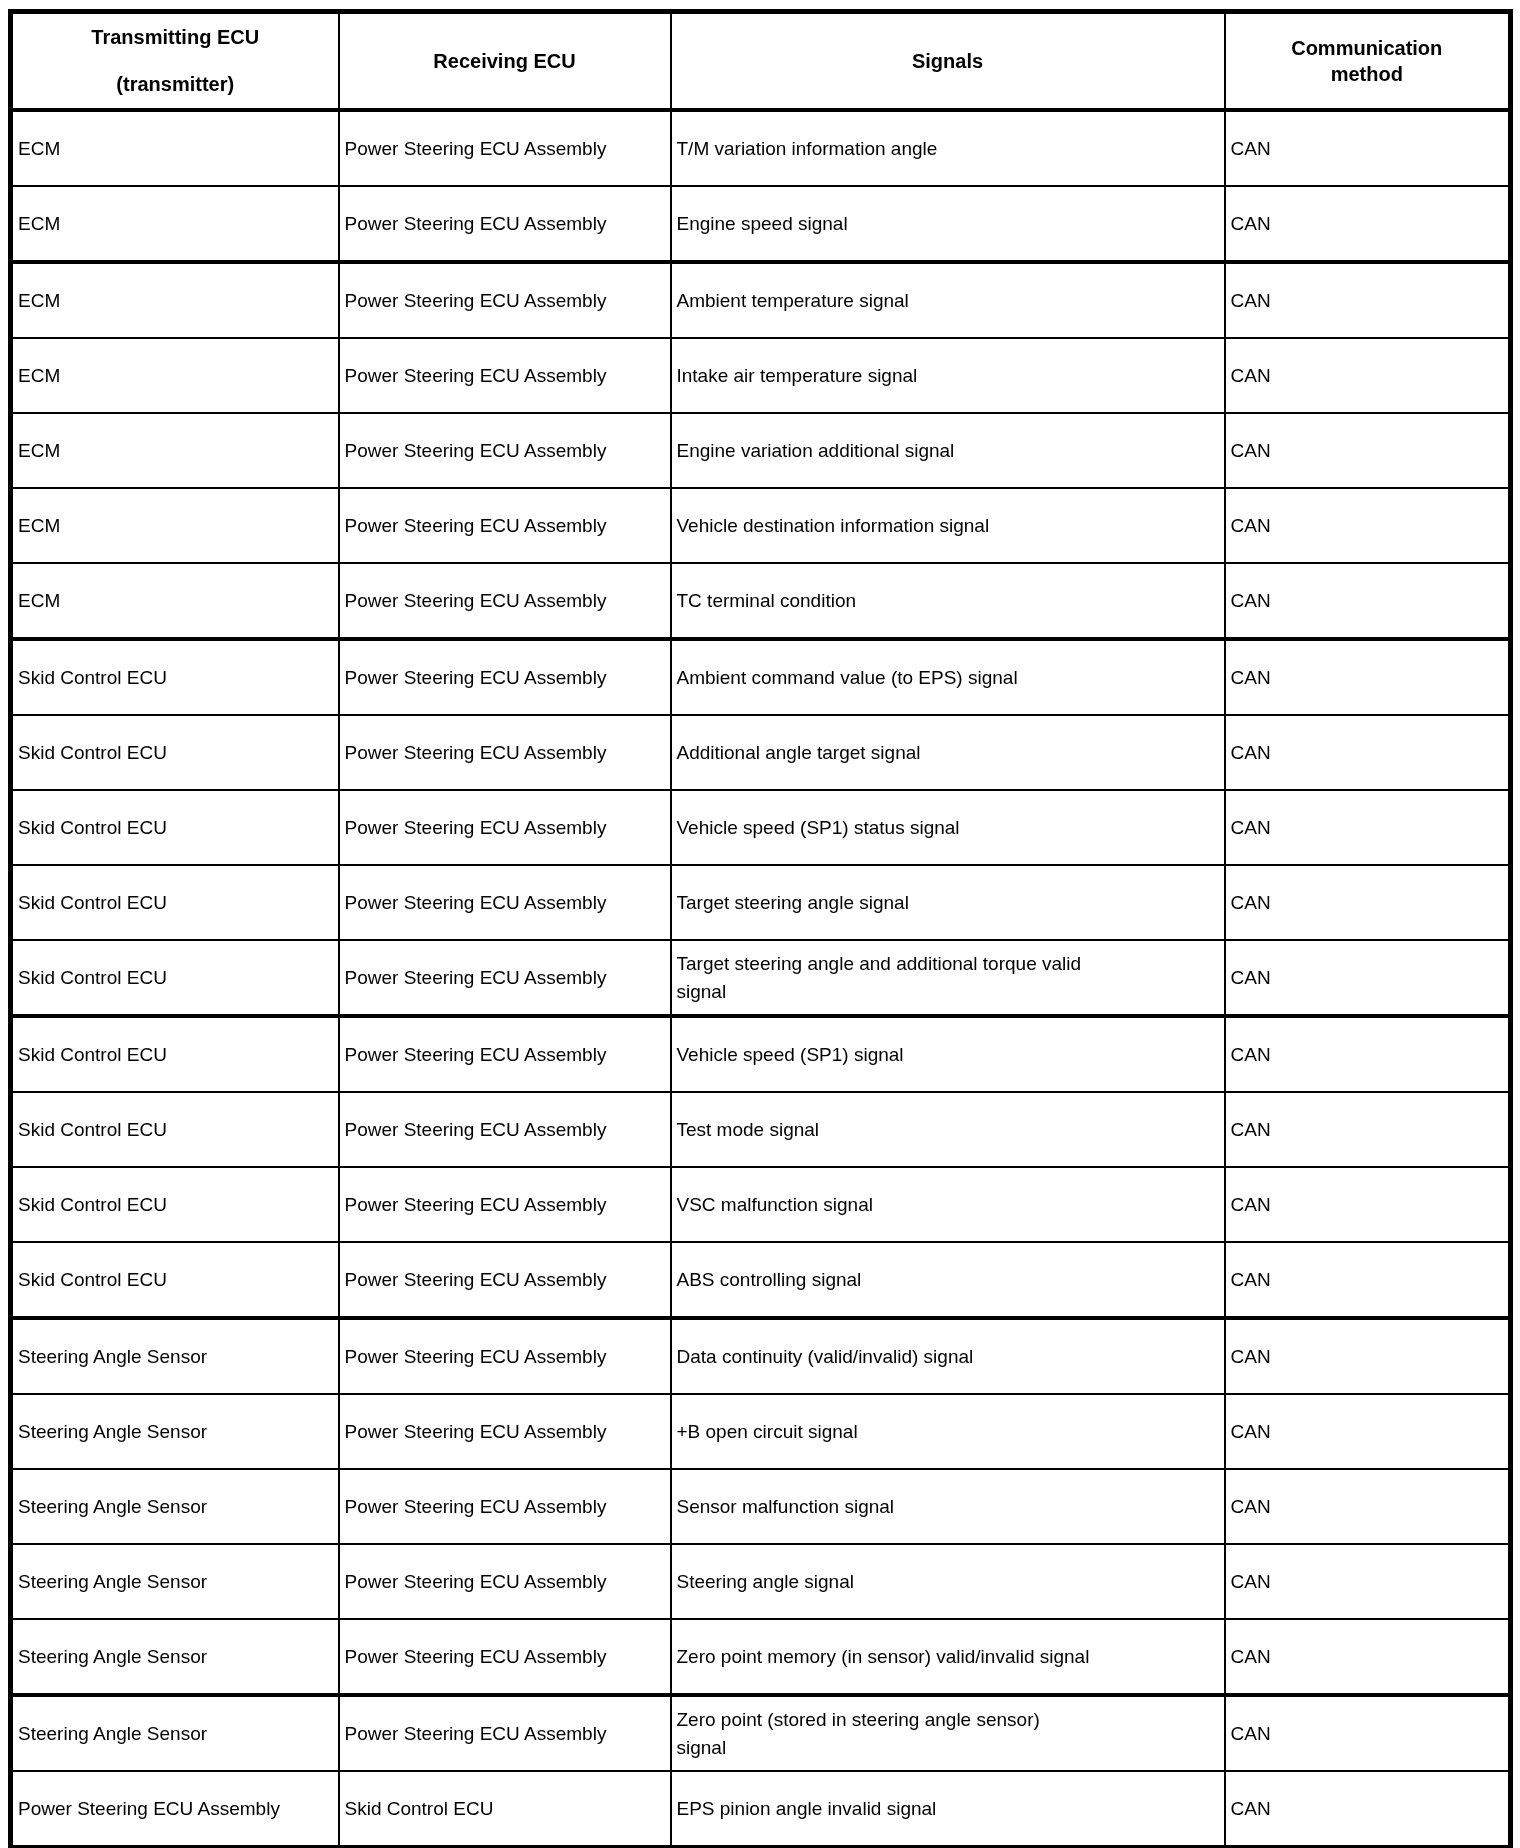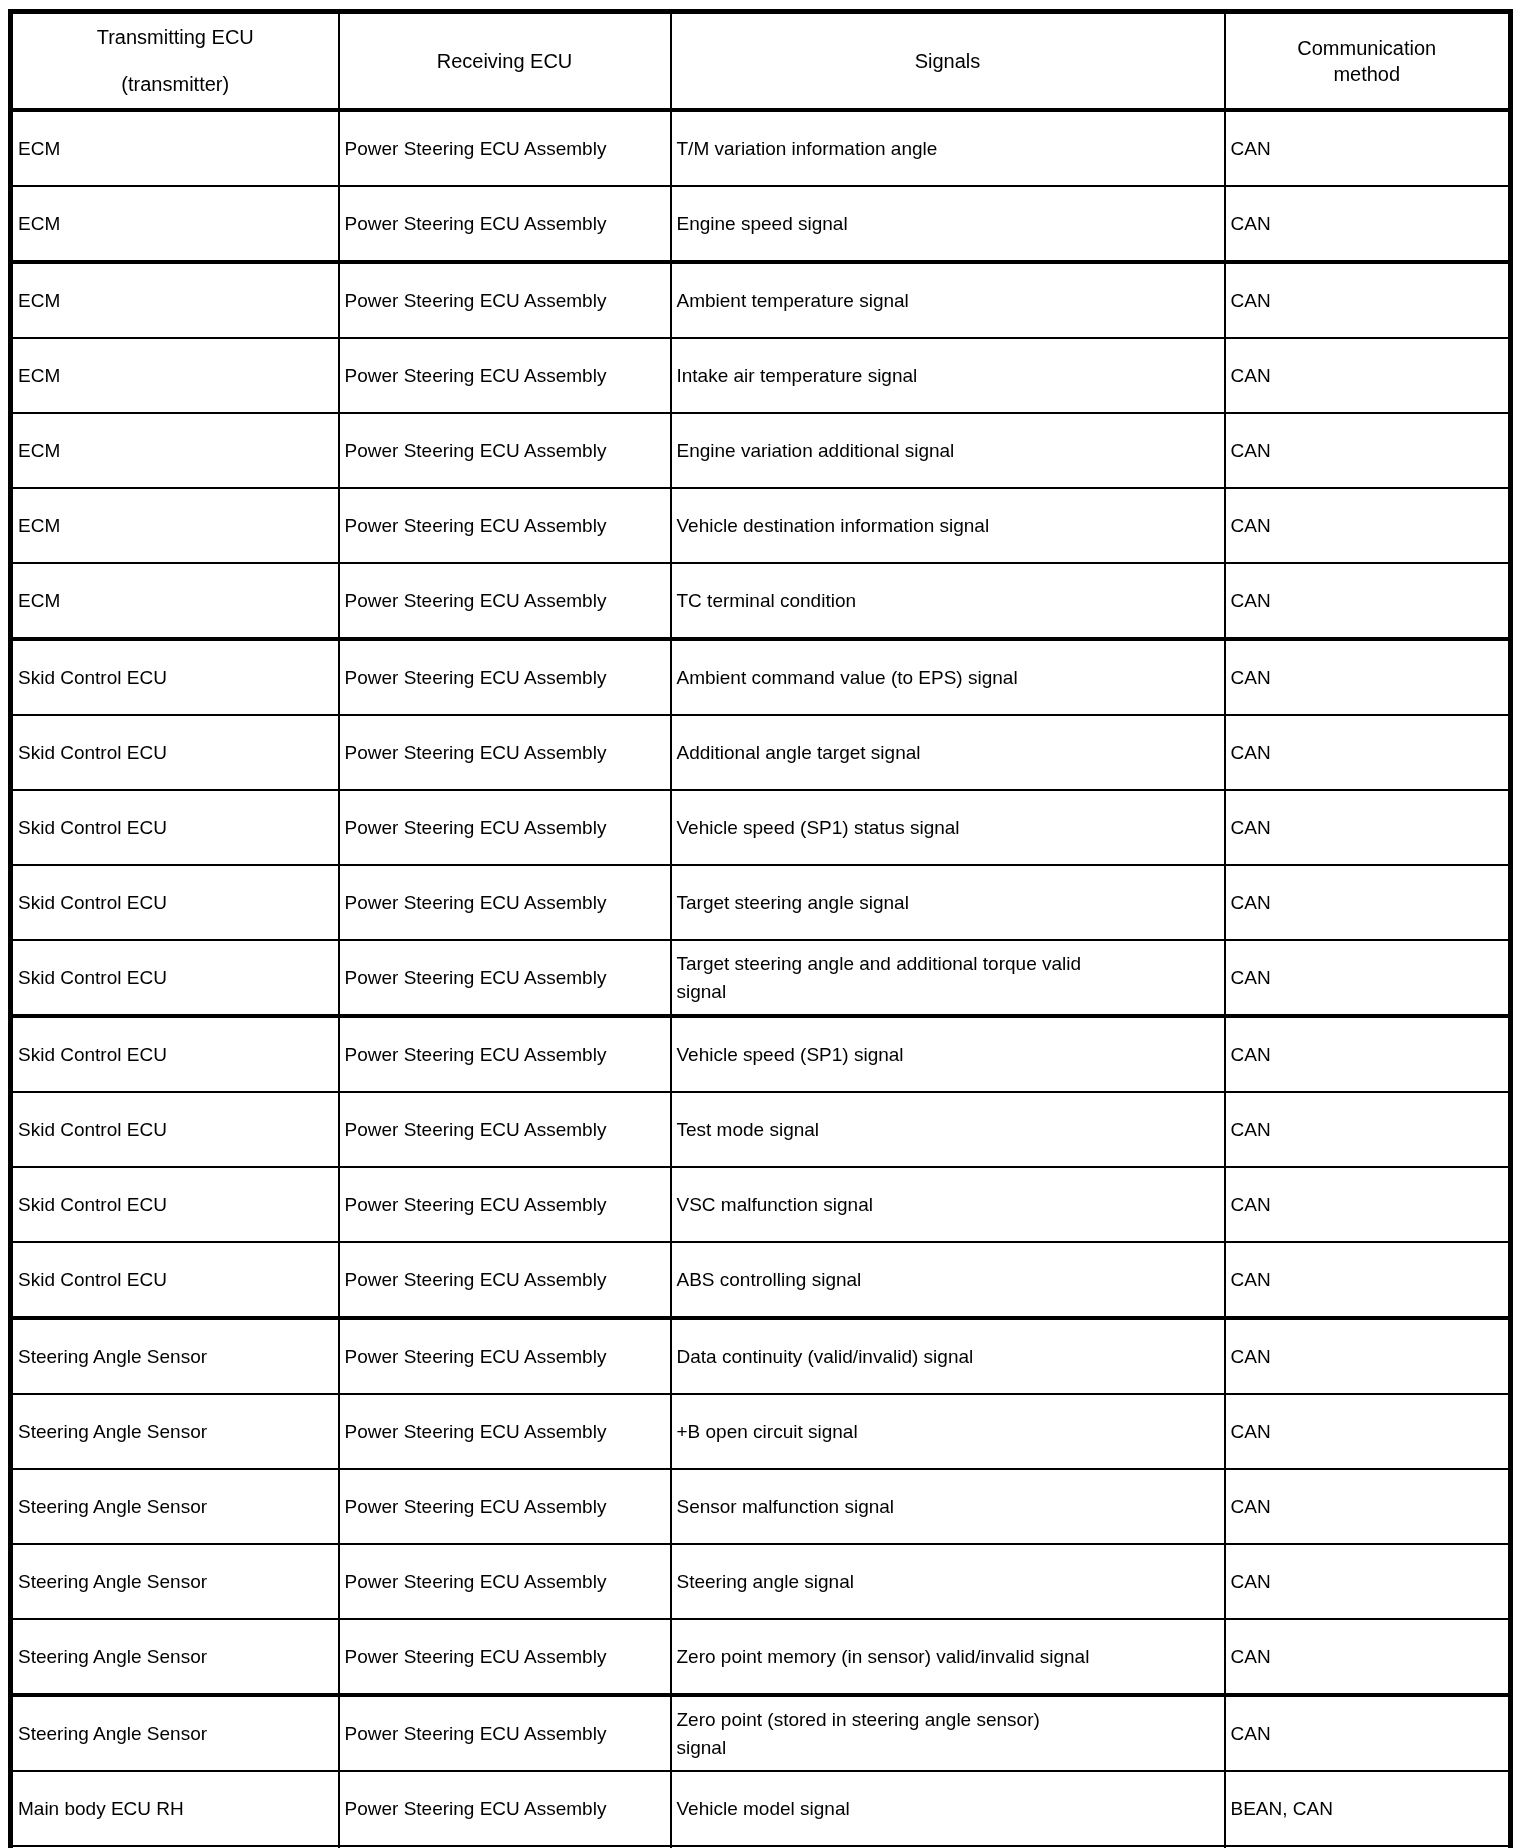--- a/index.html
+++ b/index.html
@@ -31,21 +31,21 @@
   col.c4 { width: 286px; }
 
   th, td {
     border: 2px solid #000000;
     vertical-align: middle;
     overflow: hidden;
   }
   thead th {
     height: 88px;
     font-size: 20px;
-    font-weight: normal;
+    font-weight: bold;
     text-align: center;
     border-bottom-width: 4px;
     white-space: pre-line;
     line-height: 1.3;
     padding: 0 4px;
   }
   thead th.th-transmitting {
     line-height: 2.35;
   }
   tbody td {
@@ -232,26 +232,20 @@
   </tr>
 
   <tr>
     <td>Steering Angle Sensor</td>
     <td>Power Steering ECU Assembly</td>
     <td>Zero point (stored in steering angle sensor)
 signal</td>
     <td>CAN</td>
   </tr>
 
-  <tr>
-    <td>Main body ECU RH</td>
-    <td>Power Steering ECU Assembly</td>
-    <td>Vehicle model signal</td>
-    <td>BEAN, CAN</td>
-  </tr>
 
   <tr>
     <td>Power Steering ECU Assembly</td>
     <td>Skid Control ECU</td>
     <td>EPS pinion angle invalid signal</td>
     <td>CAN</td>
   </tr>
 </tbody>
   </table>
 </div>

